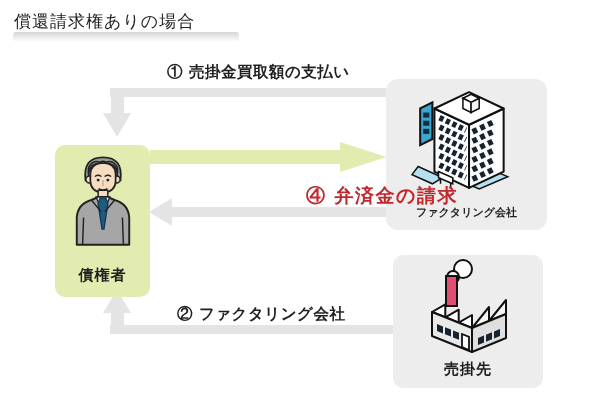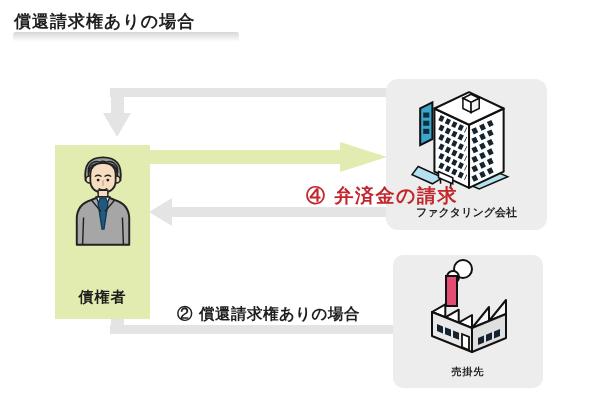--- a/index.html
+++ b/index.html
@@ -3,42 +3,42 @@
 <meta charset="utf-8">
 <style>
   :root{
     --green:#e3ecb0; --gray-box:#ededed; --gray-arrow:#e4e4e4;
     --red:#c1272d; --text:#1f1f1f; --blue:#3ba7cf; --blue-light:#b5e0f0;
   }
   *{box-sizing:border-box;margin:0;padding:0}
   body{background:#fff;font-family:"DejaVu Serif","Liberation Serif",serif;color:var(--text)}
   .stage{position:relative;width:600px;height:400px;background:#fff;overflow:hidden}
 
-  .title{position:absolute;left:14px;top:10px;font-size:17px;font-weight:bold;letter-spacing:1px;z-index:5}
+  .title{position:absolute;left:14px;top:10px;font-size:17px;font-weight:normal;letter-spacing:1px;z-index:5}
   .title-underline{position:absolute;left:13px;top:32px;width:226px;height:10px;border-radius:3px;
     background:linear-gradient(180deg,rgba(0,0,0,.16),rgba(0,0,0,0));z-index:4}
 
   svg.arrow-layer{position:absolute;left:0;top:0;z-index:1;pointer-events:none}
   .arrow-gray{fill:var(--gray-arrow)}
   .arrow-green{fill:var(--green)}
 
   .flow-label{position:absolute;z-index:6;font-size:15.5px;font-weight:600;letter-spacing:.5px;white-space:nowrap}
   .flow-label.red{color:var(--red);font-weight:bold;font-size:19px;letter-spacing:1.5px}
 
   .entity{position:absolute;z-index:3;display:flex;flex-direction:column;align-items:center}
   .entity .card-label{position:absolute;left:0;right:0;text-align:center;font-weight:bold;letter-spacing:1px}
-  .creditor{left:55px;top:145px;width:95px;height:174px;background:var(--green);border-radius:0}
+  .creditor{left:55px;top:145px;width:95px;height:152px;background:var(--green);border-radius:10px}
   .creditor svg{margin-top:8px}
   .creditor .card-label{bottom:12px;font-size:15px}
   .factoring{left:386px;top:79px;width:161px;height:151px;background:var(--gray-box);border-radius:12px}
   .factoring svg{margin-top:7px}
   .factoring .card-label{bottom:10px;font-size:11px;letter-spacing:0}
   .factory{left:393px;top:255px;width:150px;height:133px;background:var(--gray-box);border-radius:10px}
   .factory svg{margin-top:3px}
-  .factory .card-label{bottom:9px;font-size:10px}
+  .factory .card-label{bottom:9px;font-size:15px}
 </style>
 </head>
 <body>
 
 <div class="stage">
 
   <div class="title">償還請求権ありの場合</div>
   <div class="title-underline"></div>
 
   <svg class="arrow-layer" width="600" height="400" viewBox="0 0 600 400">
@@ -55,22 +55,23 @@
       <rect class="arrow-gray" x="170" y="207" width="216" height="10"></rect>
       <polygon class="arrow-gray" points="172,198 172,226 149,212"></polygon>
     </g>
     <g>
       <rect class="arrow-gray" x="110" y="325" width="283" height="9"></rect>
       <rect class="arrow-gray" x="111" y="311" width="13" height="20"></rect>
       <polygon class="arrow-gray" points="103,313 131,313 117,290"></polygon>
     </g>
   </svg>
 
+  <div class="flow-label" style="left:167px;top:62px">① 売掛金買取額の支払い</div>
   <div class="flow-label red" style="left:306px;top:183px">④ 弁済金の請求</div>
-  <div class="flow-label" style="left:177px;top:304px">② 償還請求権ありの場合</div>
+  <div class="flow-label" style="left:177px;top:304px">② ファクタリング会社</div>
 
   <div class="entity creditor">
     <svg width="68" height="94" viewBox="0 0 70 92">
       <path d="M17,26 Q14,2 35,2 Q56,2 53,26 L49,26 Q52,8 40,10 Q35,6 27,10 Q18,10 21,26 Z" fill="#9c9c9c" stroke="#222" stroke-width="1.8" stroke-linejoin="round"></path>
       <circle cx="21" cy="25" r="3.6" fill="#f6dcc0" stroke="#222" stroke-width="1.5"></circle>
       <circle cx="49" cy="25" r="3.6" fill="#f6dcc0" stroke="#222" stroke-width="1.5"></circle>
       <rect x="22" y="8" width="26" height="30" rx="11" fill="#f6dcc0" stroke="#222" stroke-width="1.8"></rect>
       <path d="M20,18 Q22,7 35,8 Q48,7 50,18 L50,13 Q46,4 38,7 Q35,5 32,7 Q24,4 20,13 Z" fill="#9c9c9c" stroke="#222" stroke-width="1.5" stroke-linejoin="round"></path>
       <path d="M27,21.5 q3,-2 6,0 M37,21.5 q3,-2 6,0" fill="none" stroke="#222" stroke-width="1.4" stroke-linecap="round"></path>
       <circle cx="30" cy="25.5" r="1.5" fill="#222"></circle>

